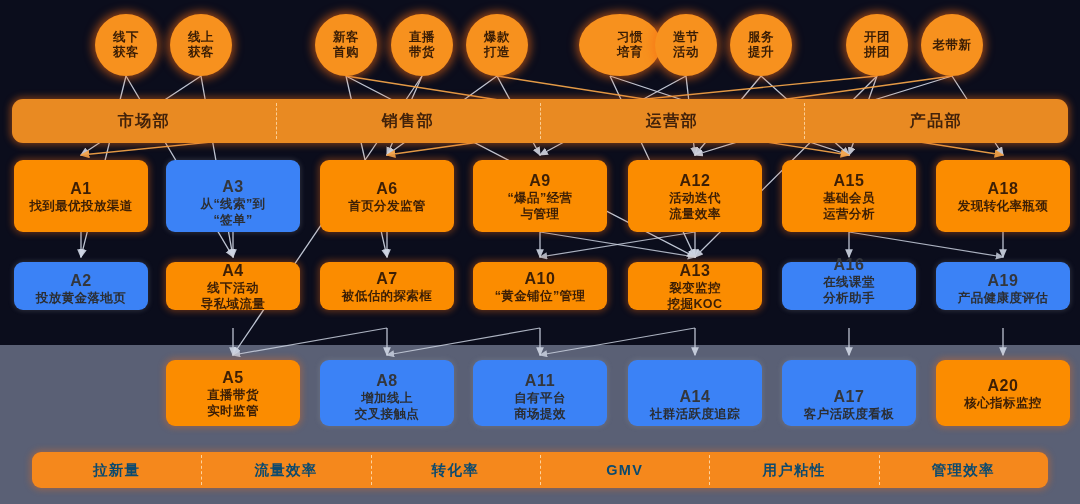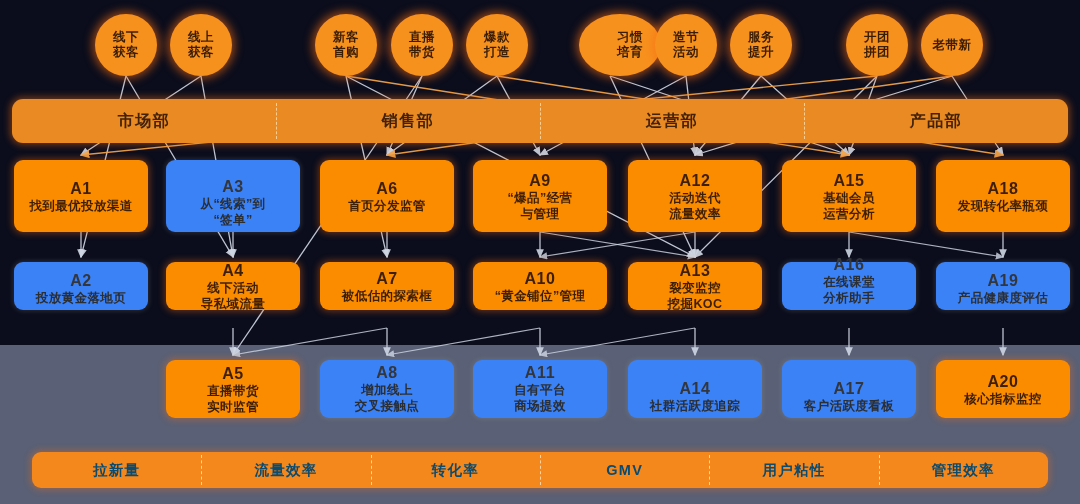--- a/index.html
+++ b/index.html
@@ -99,21 +99,21 @@
   }
   .card.gray{
     background:#3b82f6;
     color:#2b2e33;
     box-shadow:0 0 5px 1px rgba(160,165,175,.22);
     justify-content:flex-end;
   }
   .card.gray .cid{color:#33363c;}
   .r1{height:72px;top:160px;}
   .r2{height:48px;top:262px;}
-  .r3{height:58px;top:360px;}
+  .r3{height:66px;top:360px;}
 </style>
 </head>
 <body>
 
 <div id="stage">
 
   <div class="bg-top"></div>
   <div class="bg-bot"></div>
 
   <svg id="wires" viewBox="0 0 1080 504">

